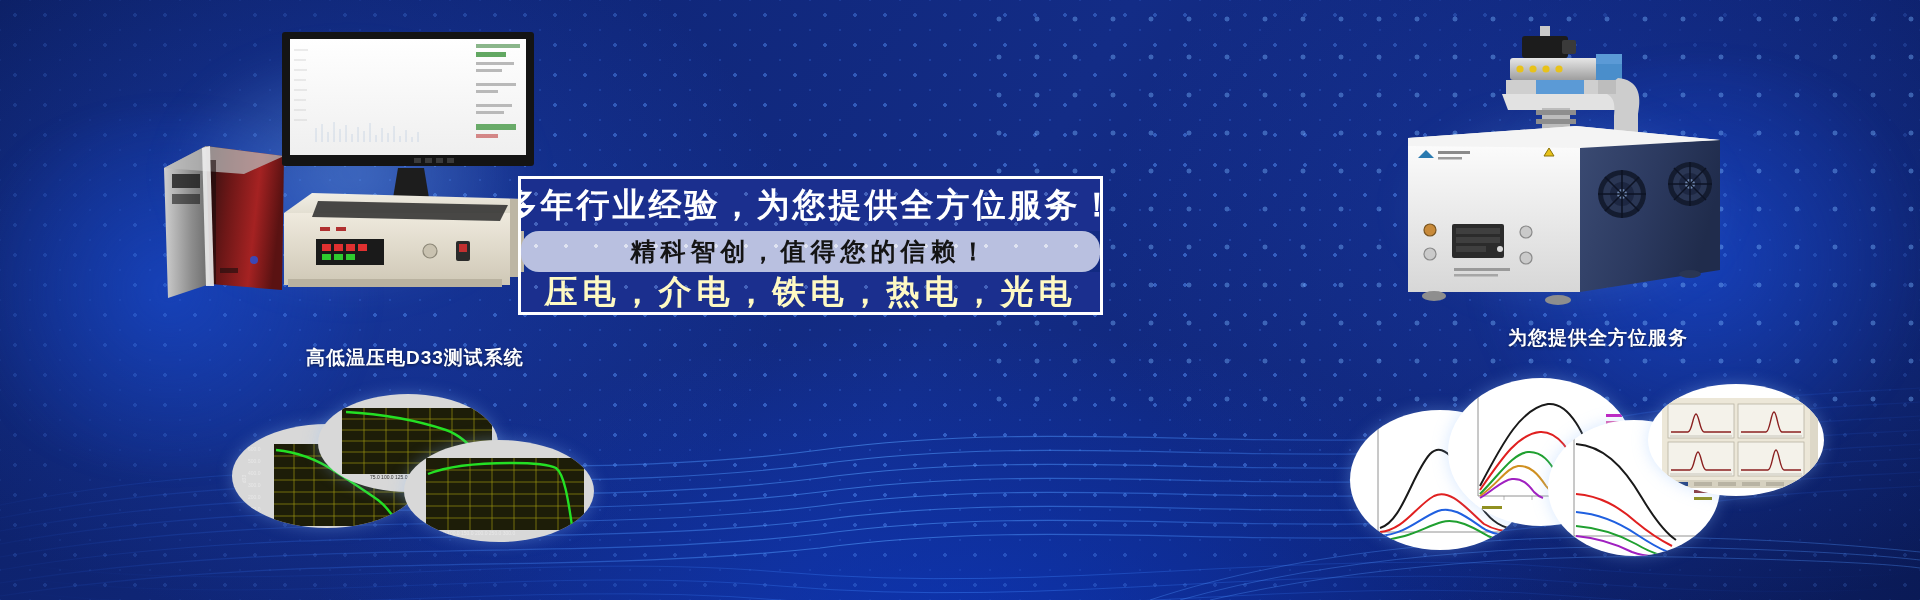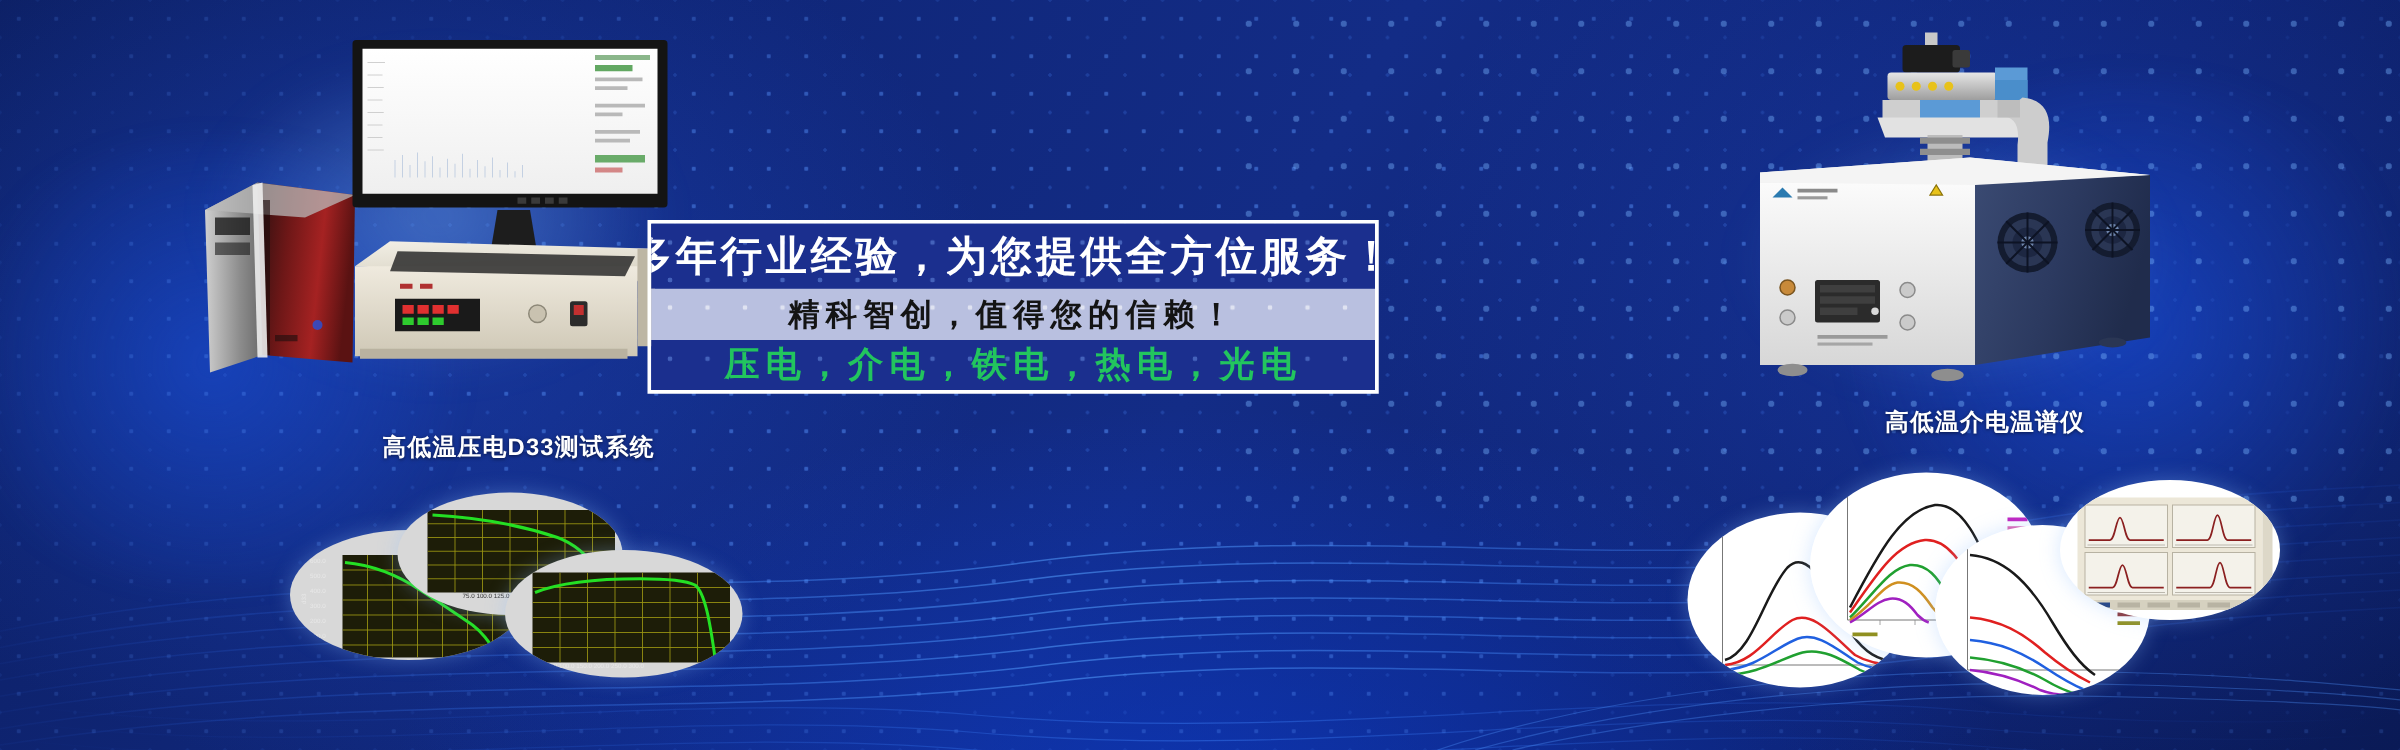--- a/index.html
+++ b/index.html
@@ -49,37 +49,37 @@
     position:absolute;left:518px;top:176px;width:585px;height:139px;
     border:3px solid #ffffff;box-sizing:border-box;
     display:flex;flex-direction:column;
   }
   .msg-line1{
     flex:0 0 52px;background:#1b2f8e;display:flex;align-items:center;justify-content:center;
     position:relative;overflow:hidden;
   }
   .msg-line2{
     flex:0 0 41px;background:#b9c0e0;display:flex;align-items:center;justify-content:center;
-    position:relative;overflow:hidden;
+    position:relative;overflow:hidden;border-radius:18px;
   }
   .msg-line3{
     flex:1 1 auto;background:#1b2f8e;display:flex;align-items:center;justify-content:center;
     position:relative;overflow:hidden;
   }
   .msg-line1::after,.msg-line2::after,.msg-line3::after{
     content:"";position:absolute;inset:0;
     background-image:radial-gradient(circle, rgba(130,175,255,0.40) 1.7px, rgba(0,0,0,0) 2.1px);
     background-size:30px 30px;pointer-events:none;
   }
   .msg-line2::after{background-image:radial-gradient(circle, rgba(255,255,255,0.55) 1.7px, rgba(0,0,0,0) 2.1px);}
   .msg-txt{position:relative;z-index:2;white-space:nowrap;
     font-family:"Liberation Serif","DejaVu Serif",serif;font-weight:bold;}
   .t1{color:#ffffff;font-size:33px;letter-spacing:3px;}
   .t2{color:#141414;font-size:25px;letter-spacing:5px;}
-  .t3{color:#22c55e;font-size:28px;letter-spacing:5px;}
+  .t3{color:#fef9c3;font-size:33px;letter-spacing:5px;}
   
   .oval{position:absolute;border-radius:50%;overflow:hidden;box-shadow:0 0 16px rgba(140,190,255,.35);}
   .oval-dark{background:#d8d8d8;}
   .oval-white{background:#ffffff;}
   .plotdark{position:absolute;background:#1d1d08;}
   .axtxt{position:absolute;color:#e8e8e8;font-size:5px;font-family:"Liberation Sans",sans-serif;white-space:nowrap;}
   .axtxt-d{position:absolute;color:#333;font-size:5px;font-family:"Liberation Sans",sans-serif;white-space:nowrap;}
 </style>
 </head>
 <body>
@@ -427,21 +427,21 @@
       <circle cx="136" cy="240" r="6" fill="#cacaca" stroke="#8a8a8a" stroke-width="1.2"></circle>
       <rect x="64" y="250" width="56" height="3" fill="#9a9a9a"></rect>
       <rect x="64" y="256" width="44" height="2.5" fill="#a6a6a6"></rect>
 
       <ellipse cx="44" cy="278" rx="12" ry="5" fill="#8e8e8e"></ellipse>
       <ellipse cx="168" cy="282" rx="13" ry="5" fill="#8e8e8e"></ellipse>
       <ellipse cx="300" cy="256" rx="11" ry="4" fill="#2a3654"></ellipse>
     </svg>
   </div>
 
-  <div class="prodlabel" style="left:1508px;top:325px;">高低温介电温谱仪</div>
+  <div class="prodlabel" style="left:1508px;top:325px;">为您提供全方位服务</div>
 
   <div class="oval oval-white" style="left:1350px;top:410px;width:180px;height:140px;">
     <svg style="position:absolute;inset:0;width:100%;height:100%;" viewBox="0 0 180 140">
       <g stroke="#777" stroke-width="0.8">
         <line x1="28" y1="12" x2="28" y2="122"></line>
           <line x1="28" y1="122" x2="172" y2="122"></line>
       </g>
       <path d="M30,118 C52,112 62,64 80,44 C96,28 112,60 132,98 C142,112 152,118 168,120" fill="none" stroke="#1a1a1a" stroke-width="2"></path>
       <path d="M30,122 C54,120 66,96 84,86 C100,78 116,98 134,114 C144,120 154,122 168,122" fill="none" stroke="#e02020" stroke-width="2"></path>
       <path d="M30,126 C56,124 70,108 88,101 C104,95 120,110 136,120 C146,125 156,126 168,126" fill="none" stroke="#2060e0" stroke-width="2"></path>

